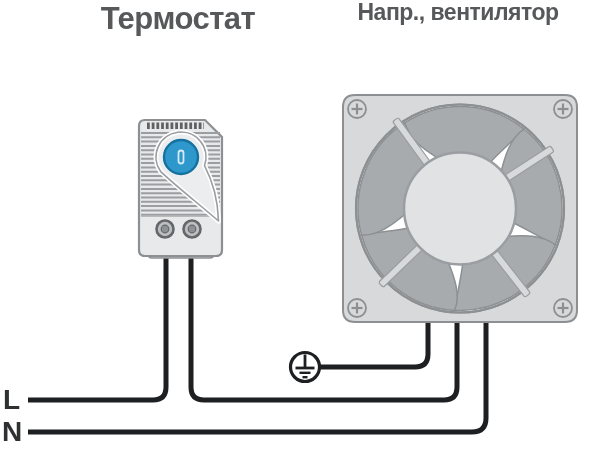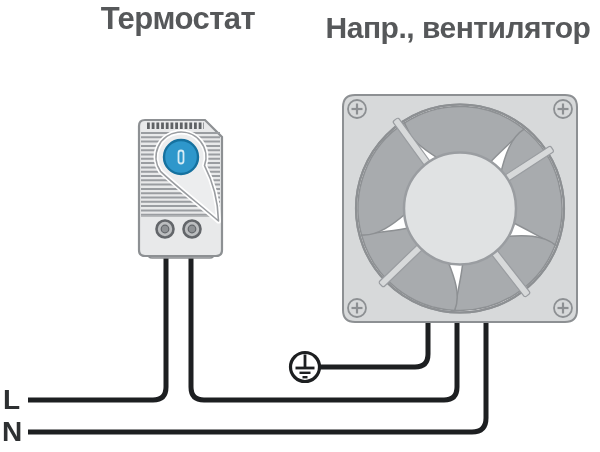--- a/index.html
+++ b/index.html
@@ -7,21 +7,21 @@
     position:relative;width:600px;height:452px;background:#ffffff;overflow:hidden;
     font-family:"Liberation Sans", sans-serif;
   }
   .lbl{
     position:absolute;font-weight:bold;color:var(--text,#56585a);
     letter-spacing:-0.5px;text-align:center;line-height:1.1;
     -webkit-user-select:none;user-select:none;
   }
   .lbl-title{left:58px;top:2px;width:240px;font-size:31px;text-align:center;}
   .lbl-model{left:58px;top:54px;width:240px;font-size:31px;}
-  .lbl-fan{left:316px;top:11px;width:284px;font-size:30px;}
+  .lbl-fan{left:316px;top:0;width:284px;font-size:23px;}
   .lbl-wire{font-size:28px;color:var(--text_dark,#2e3032);text-align:left;letter-spacing:0;}
   .lbl-l{left:3px;top:385px;width:30px;}
   .lbl-n{left:2px;top:417px;width:30px;}
   svg{position:absolute;left:0;top:0;}
   .wire{fill:none;stroke:var(--wire,#1d1f21);stroke-width:5;}
   .outline{stroke:var(--outline,#8d9093);}
   .frame-fill{fill:var(--frame,#d7d9da);}
   .blade{fill:var(--blade,#a8abae);stroke:var(--outline,#8d9093);stroke-width:1.5;}
   .strut{fill:var(--frame,#d7d9da);stroke:var(--fins,#9a9da1);stroke-width:1.2;}
   .hub{fill:var(--device_light,#e0e2e3);stroke:var(--fins,#9a9da1);stroke-width:2.5;}

